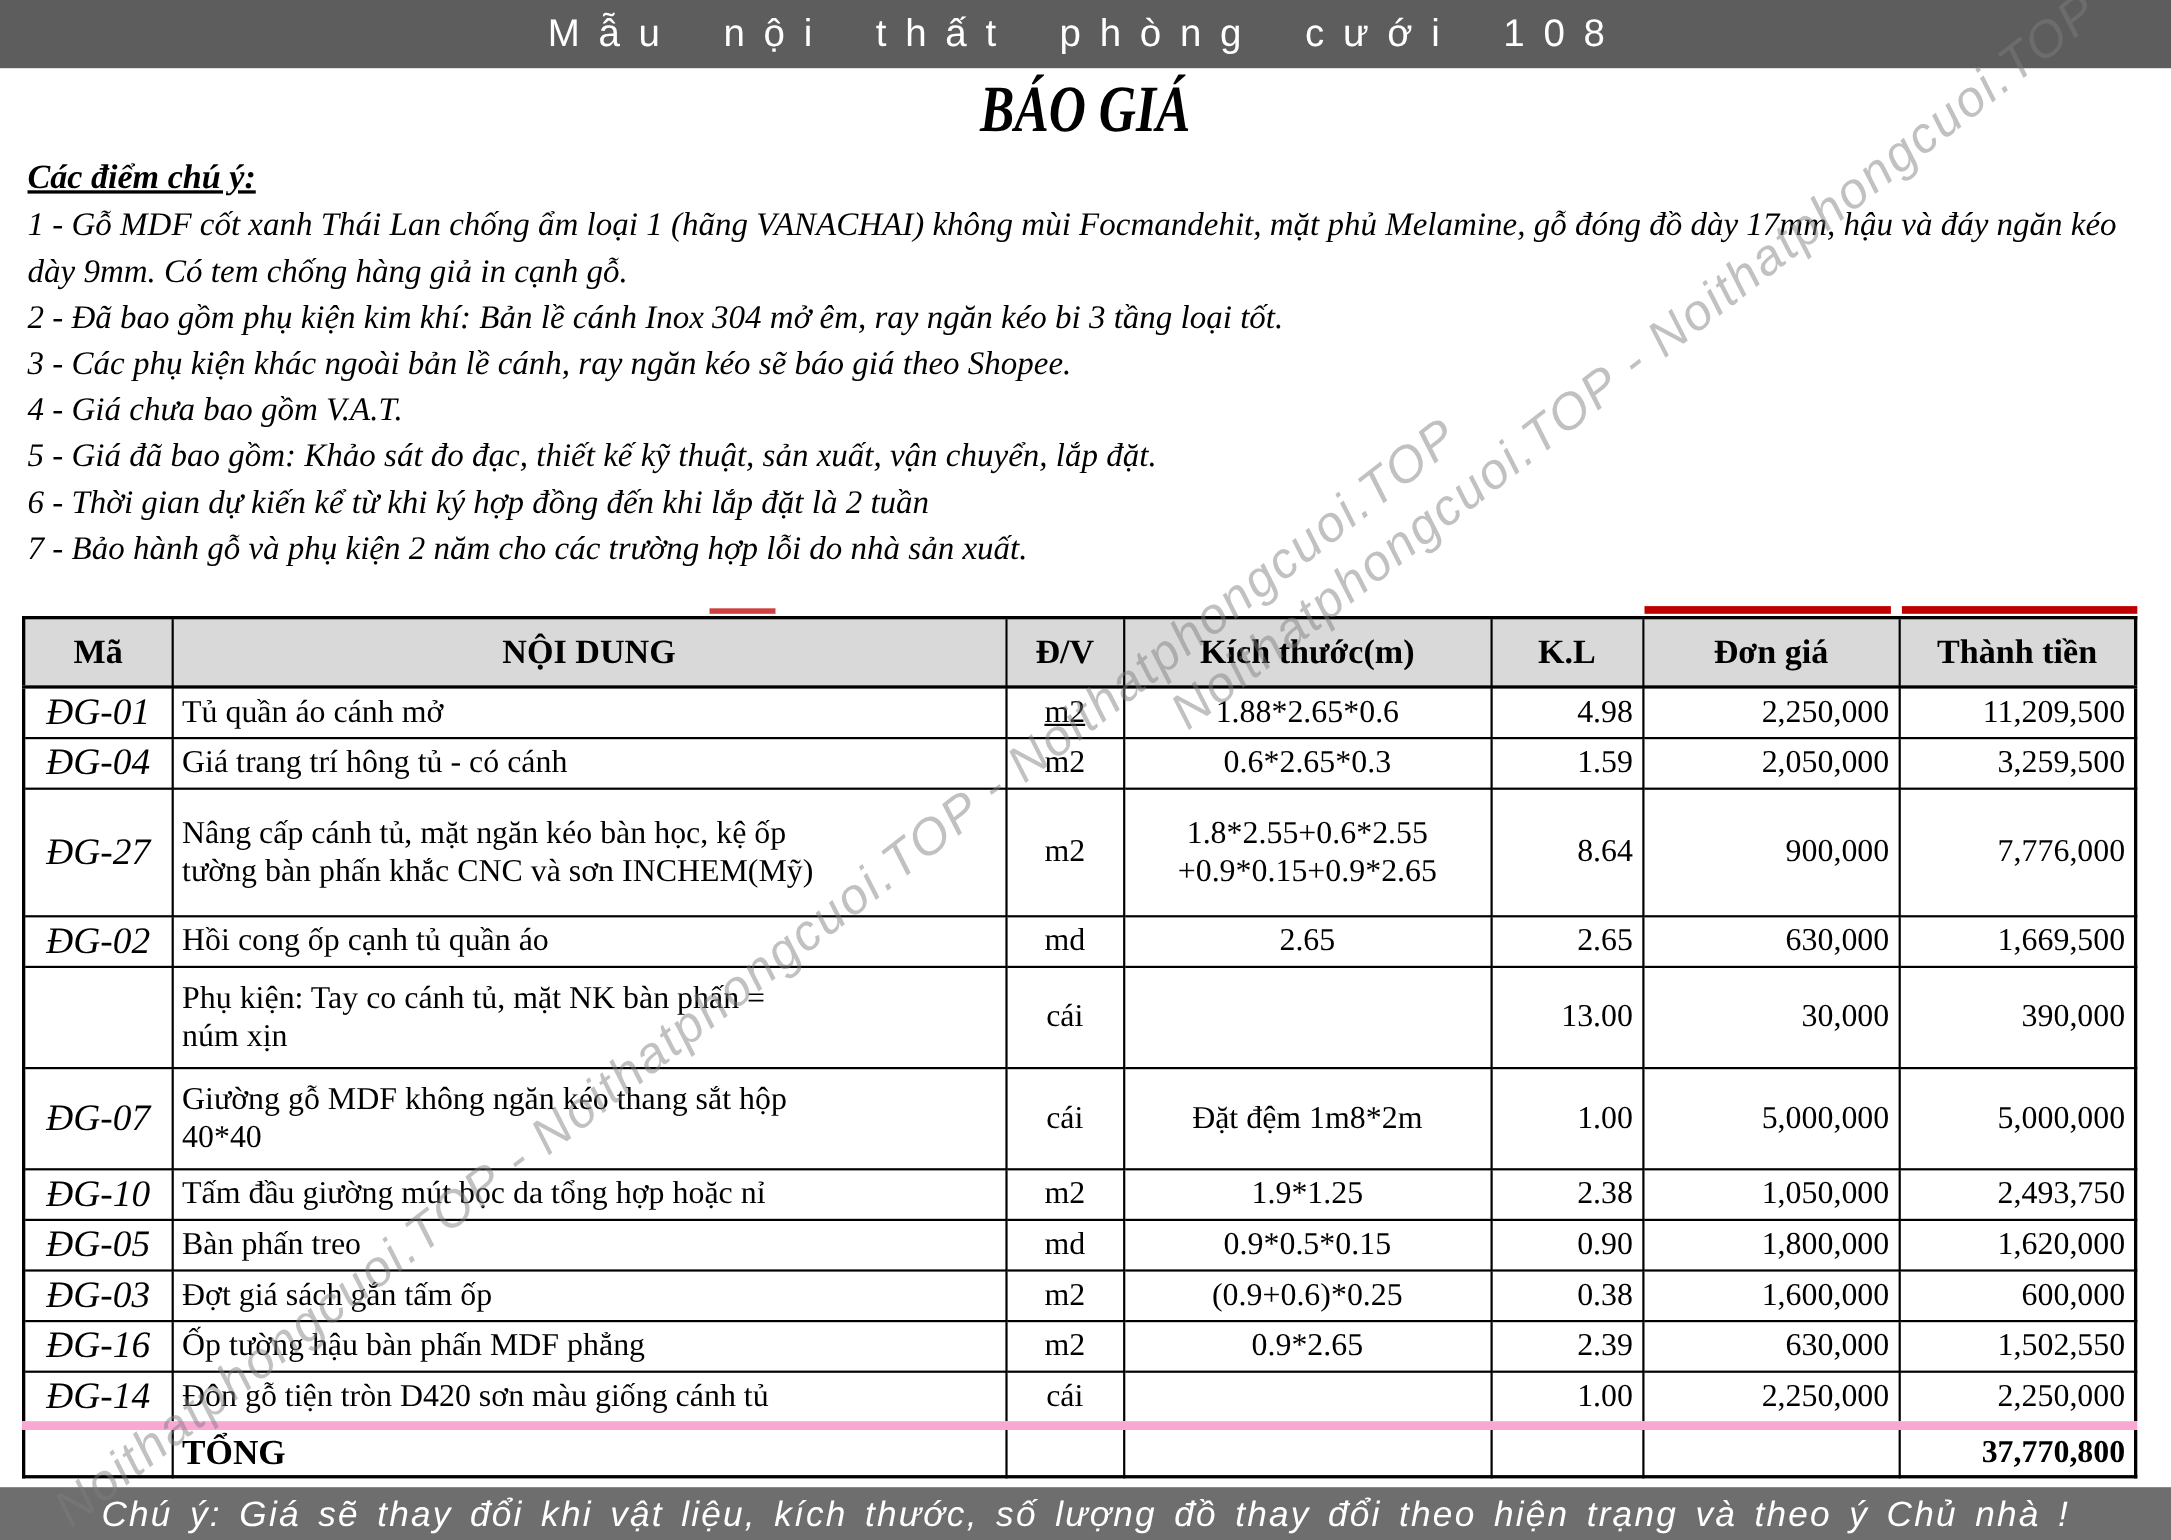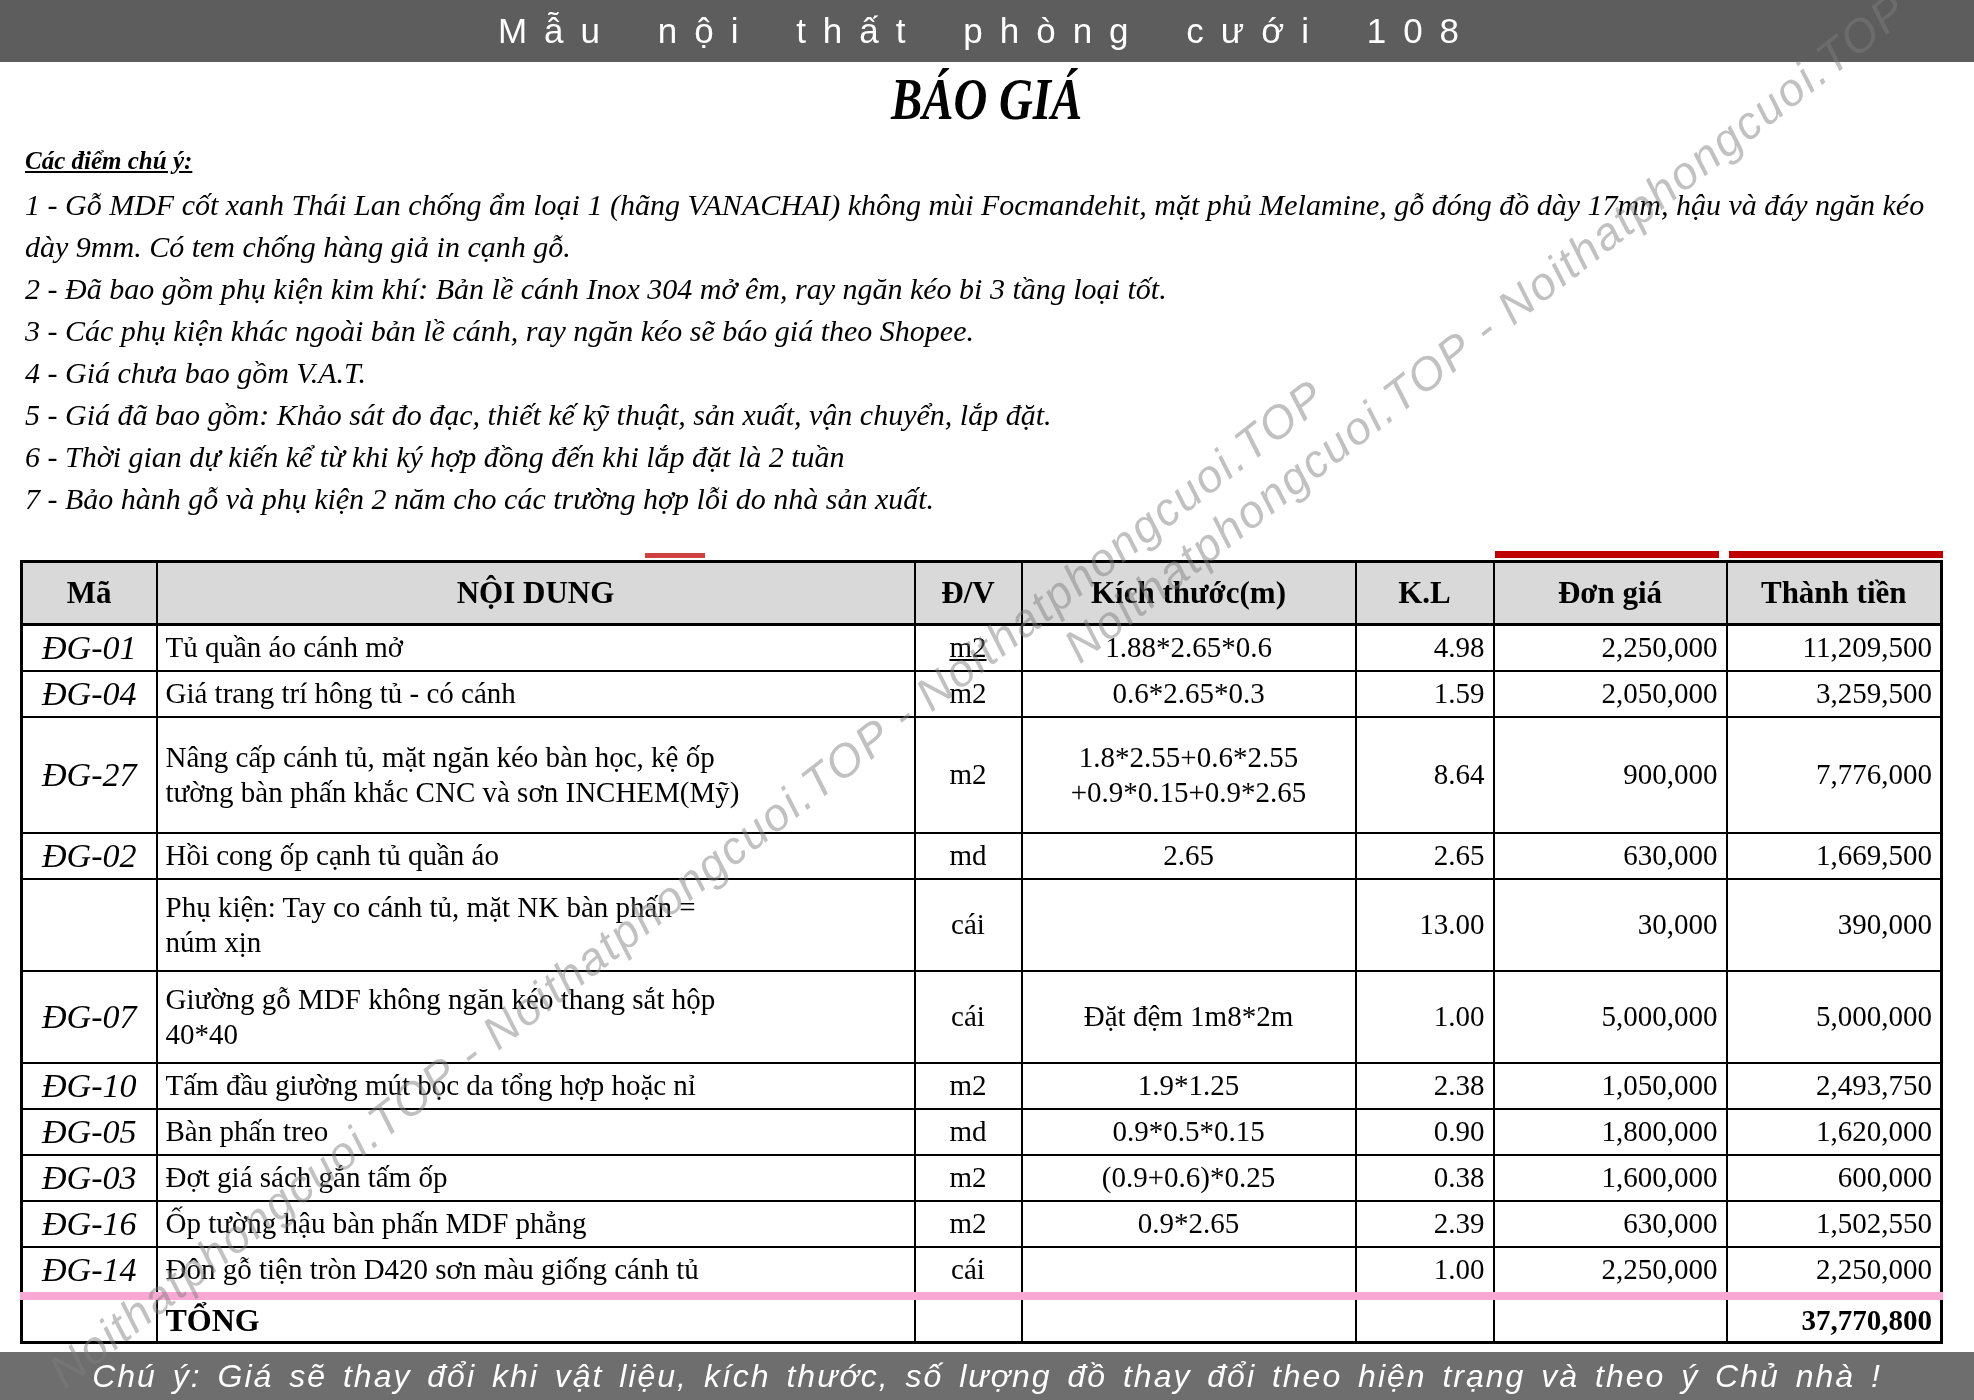--- a/index.html
+++ b/index.html
@@ -18,21 +18,21 @@
   }
   
   .title{position:absolute;top:62px;left:0;width:100%;height:74px;text-align:center;}
   .title-text{
     display:inline-block;font-weight:bold;font-style:italic;font-size:60px;line-height:74px;
     transform:scaleX(.78);transform-origin:center;
   }
   
   .notes{position:absolute;top:138px;left:25px;width:1920px;font-style:italic;}
   .notes-heading{
-    font-weight:bold;font-size:25px;line-height:46px;text-decoration:underline;
+    font-weight:bold;font-size:31px;line-height:46px;text-decoration:underline;
   }
   .note-line{font-size:30px;line-height:42px;}
   
   .table-wrap{position:absolute;top:560px;left:20px;width:1924px;}
   table.quote{
     border-collapse:collapse;table-layout:fixed;width:1920px;
     border:3px solid #000;font-size:29px;
   }
   table.quote th,table.quote td{
     border:2px solid #000;padding:1px 8px;vertical-align:middle;overflow:hidden;line-height:1.22;

